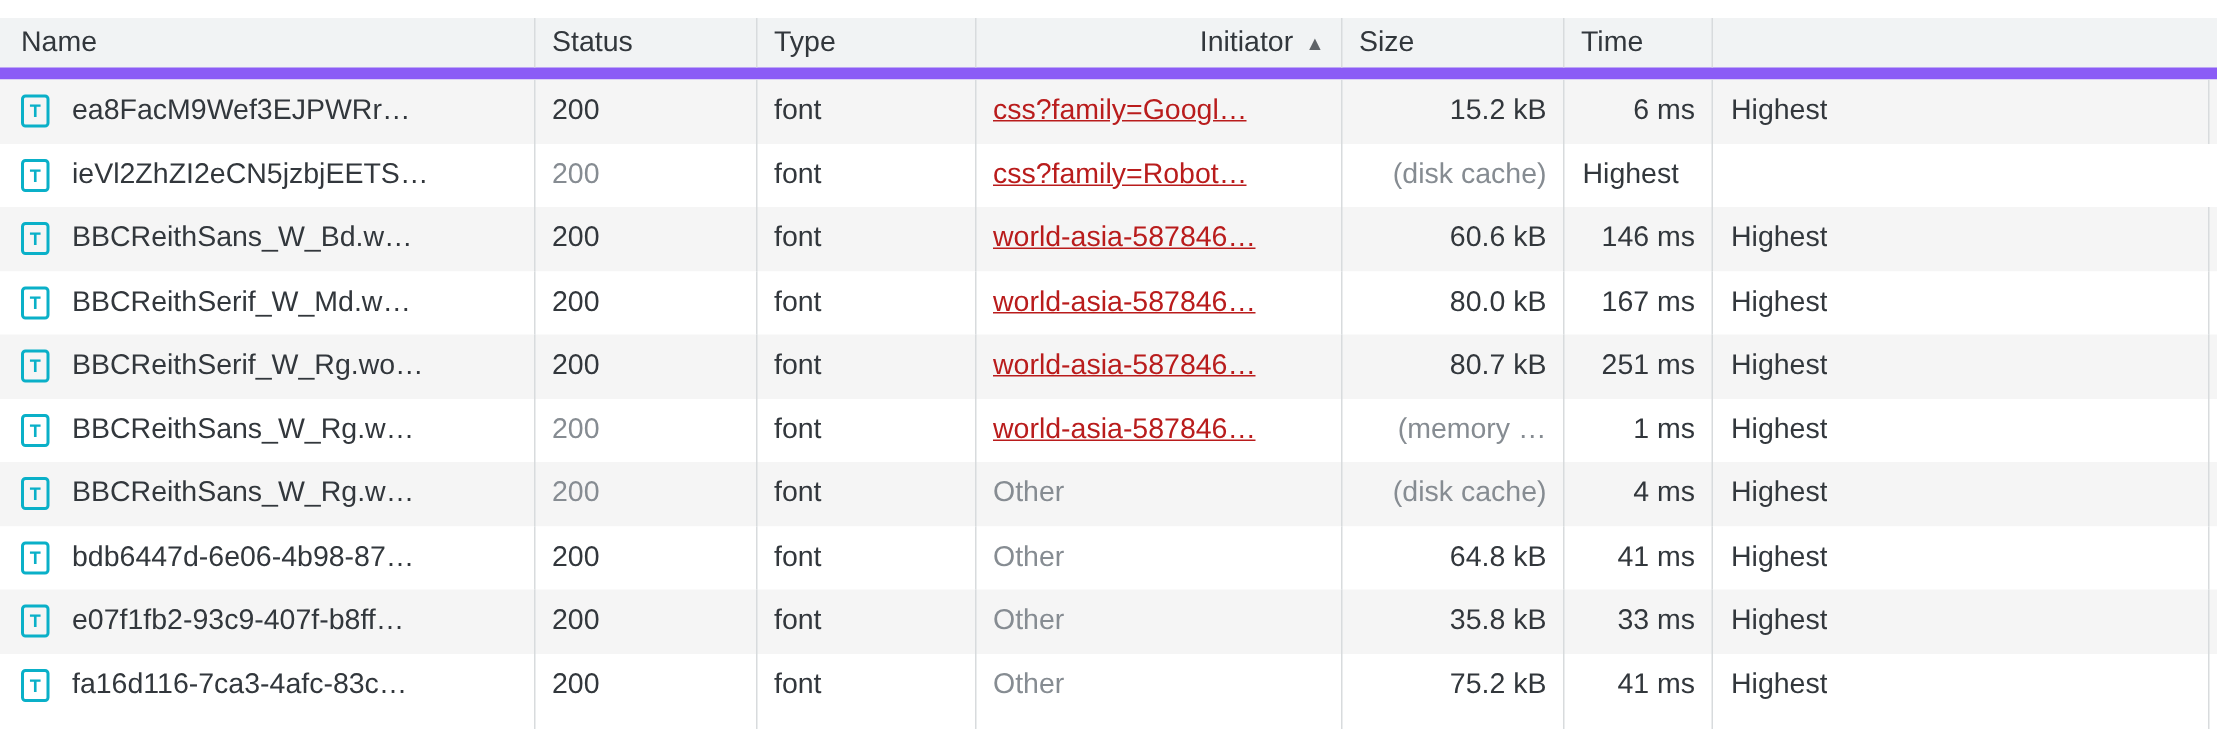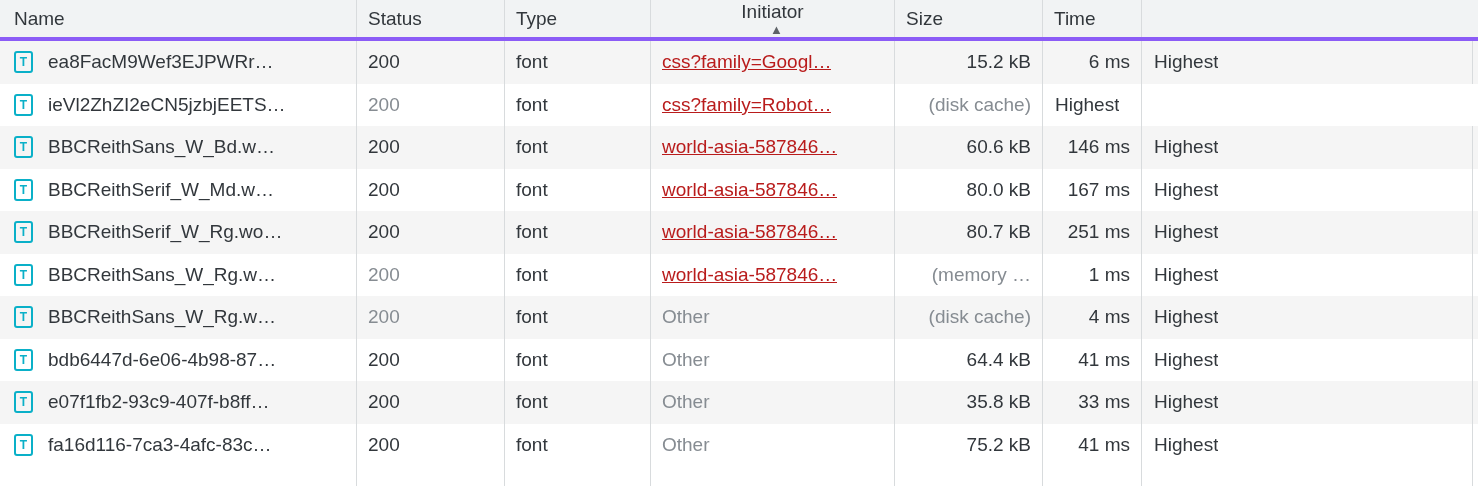--- a/index.html
+++ b/index.html
@@ -33,25 +33,26 @@
     white-space: nowrap;
     min-width: 0;
   }
   .cell.c-spacer { border-right: none; padding: 0; }
   .cell.right { justify-content: flex-end; }
 
   
   .thead {
     height: 41px;
     background: #f1f3f4;
-    border-bottom: 4px solid #8b5cf6;
+    border-bottom: 8px solid #8b5cf6;
     flex: 0 0 auto;
+    margin-top: 12px;
   }
   .thead .cell { color: #32373c; }
-  .thead .c-init { justify-content: center; flex-direction: column; }
+  .thead .c-init { justify-content: flex-end; }
   .sort-icon {
     font-size: 13px;
     color: #5f6368;
     margin-left: 8px;
     line-height: 1;
   }
 
   
   .row { height: 42.5px; background: #ffffff; flex: 0 0 auto; }
   .row.striped { background: #f5f5f5; }
@@ -303,21 +304,21 @@
     <div class="cell">
       <span class="label f-status">200</span>
     </div>
     <div class="cell">
       <span class="label f-type">font</span>
     </div>
     <div class="cell">
       <span class="label f-init muted">Other</span>
     </div>
     <div class="cell right">
-      <span class="label f-size">64.4 kB</span>
+      <span class="label f-size">64.8 kB</span>
     </div>
     <div class="cell right">
       <span class="label f-time">41 ms</span>
     </div>
     <div class="cell c-priority">
       <span class="label f-priority">Highest</span>
     </div>
     <div class="cell c-spacer"></div>
   </div>
 

